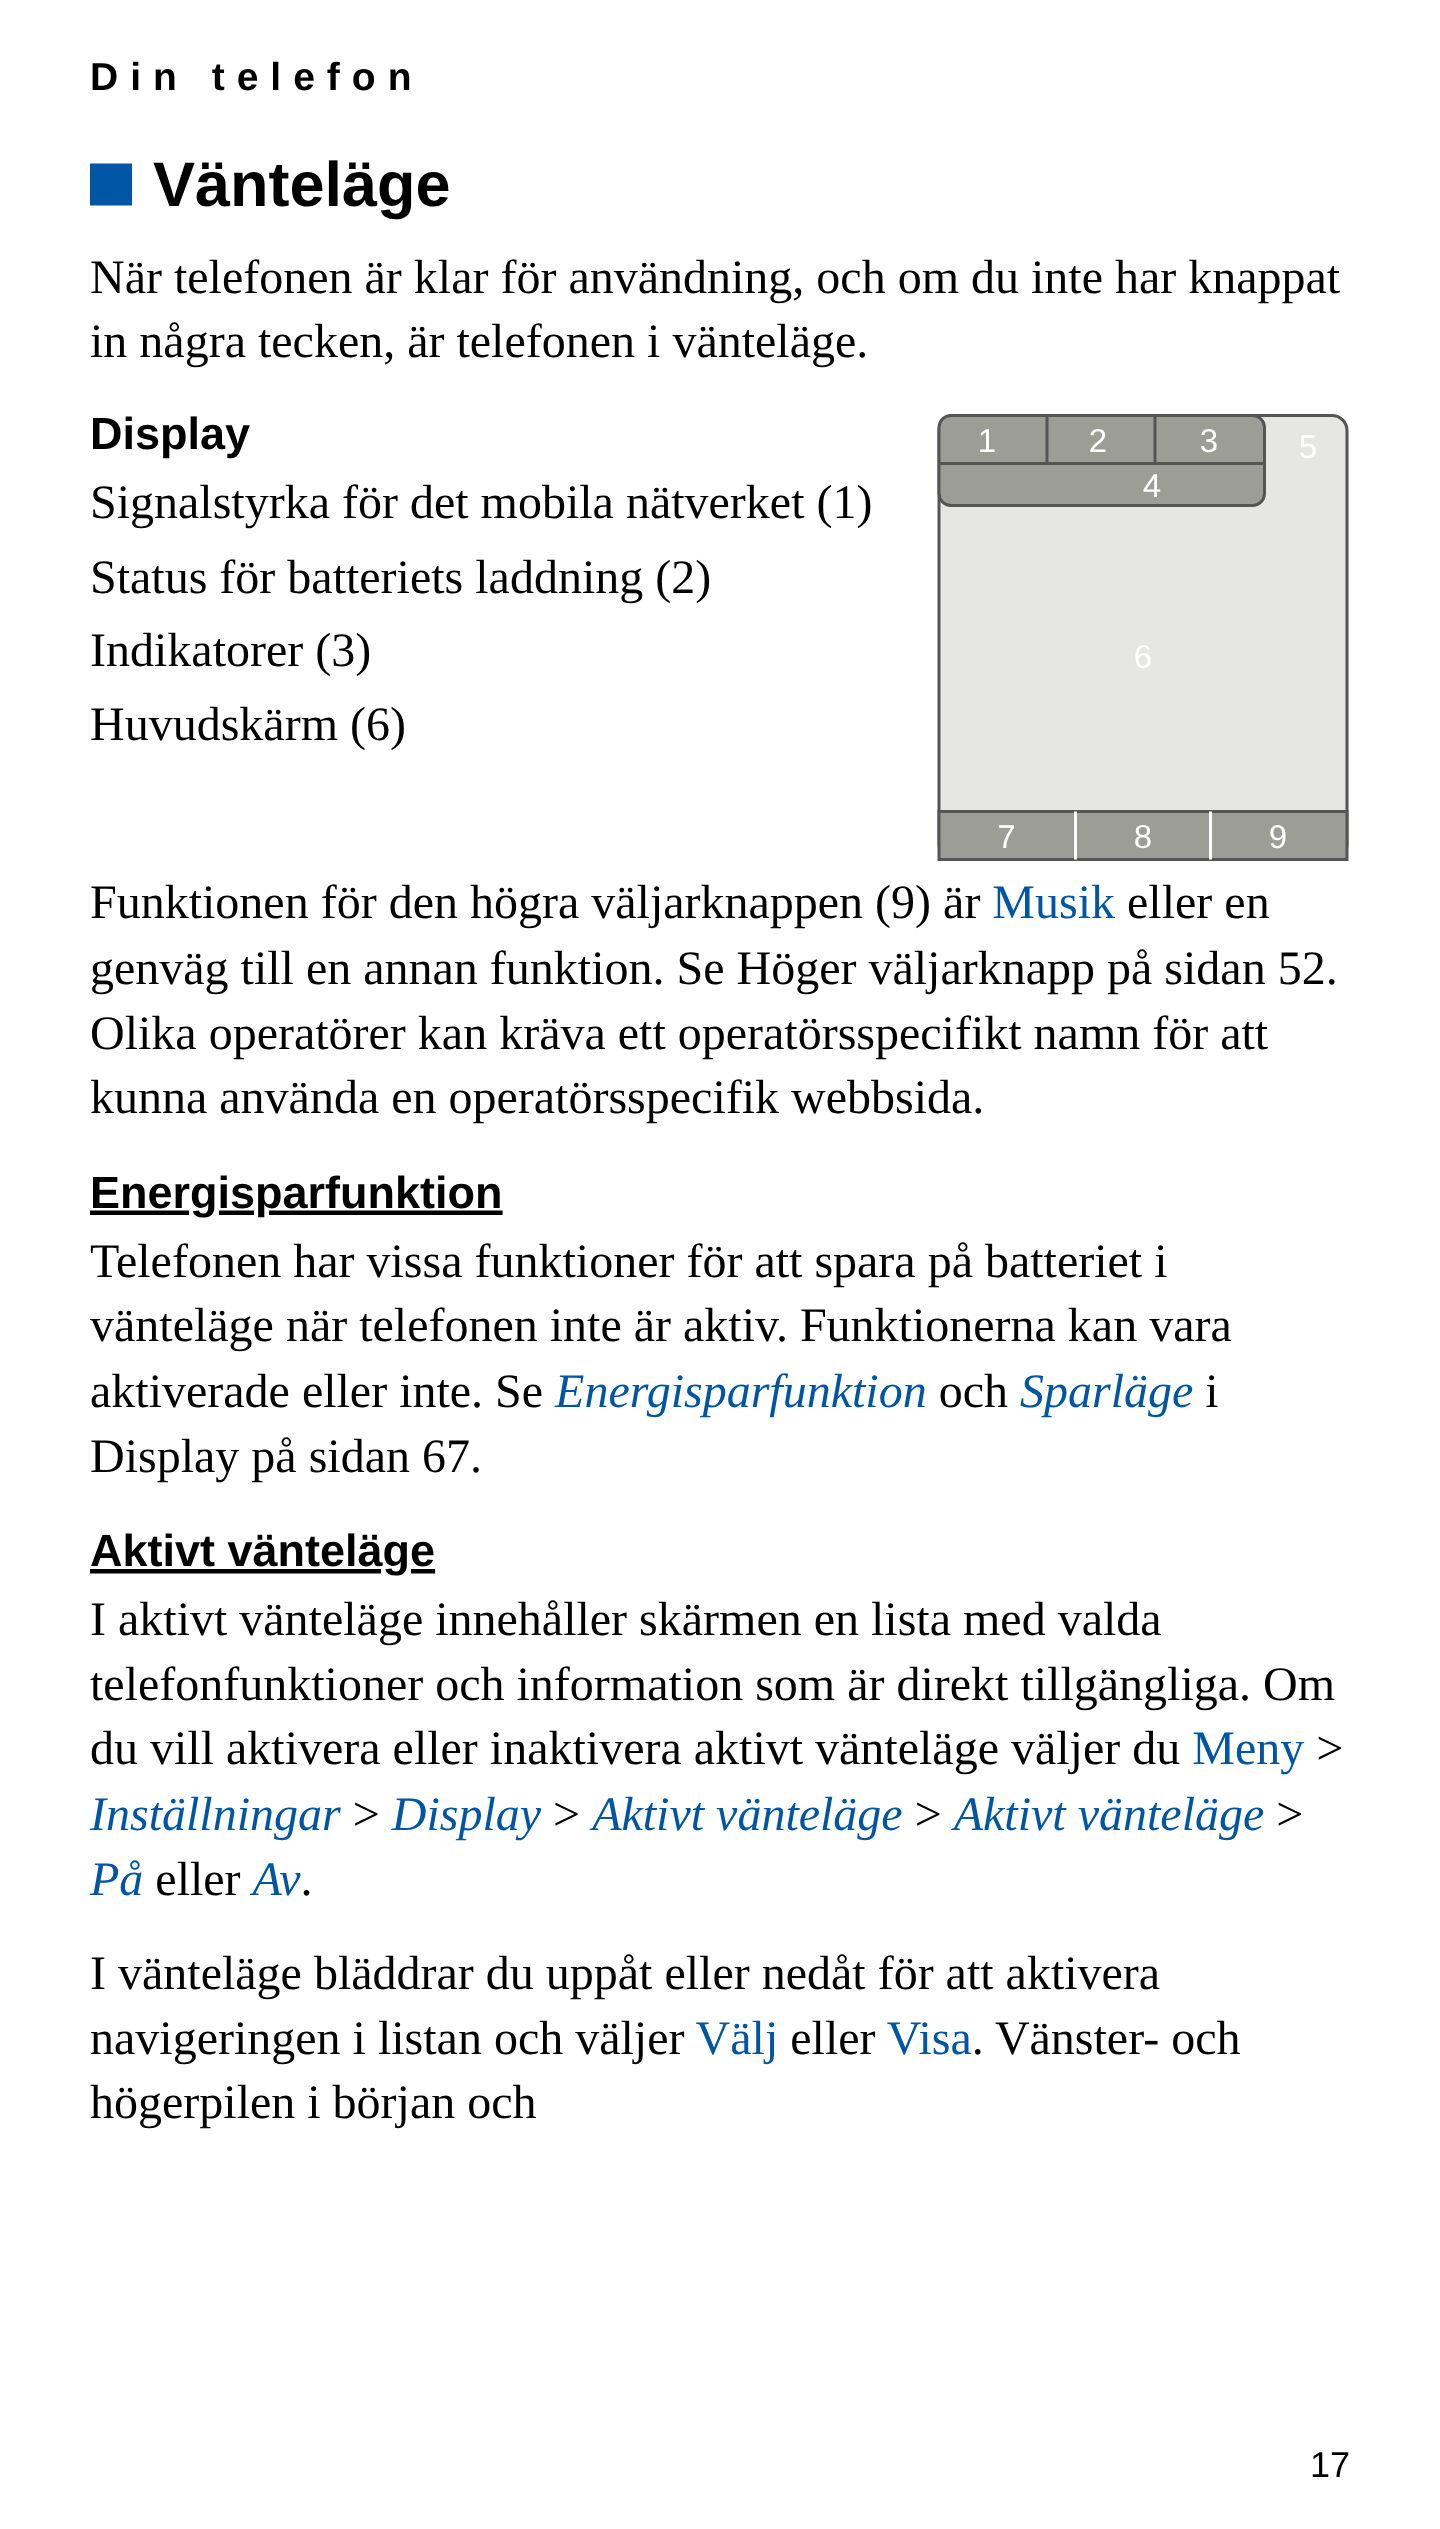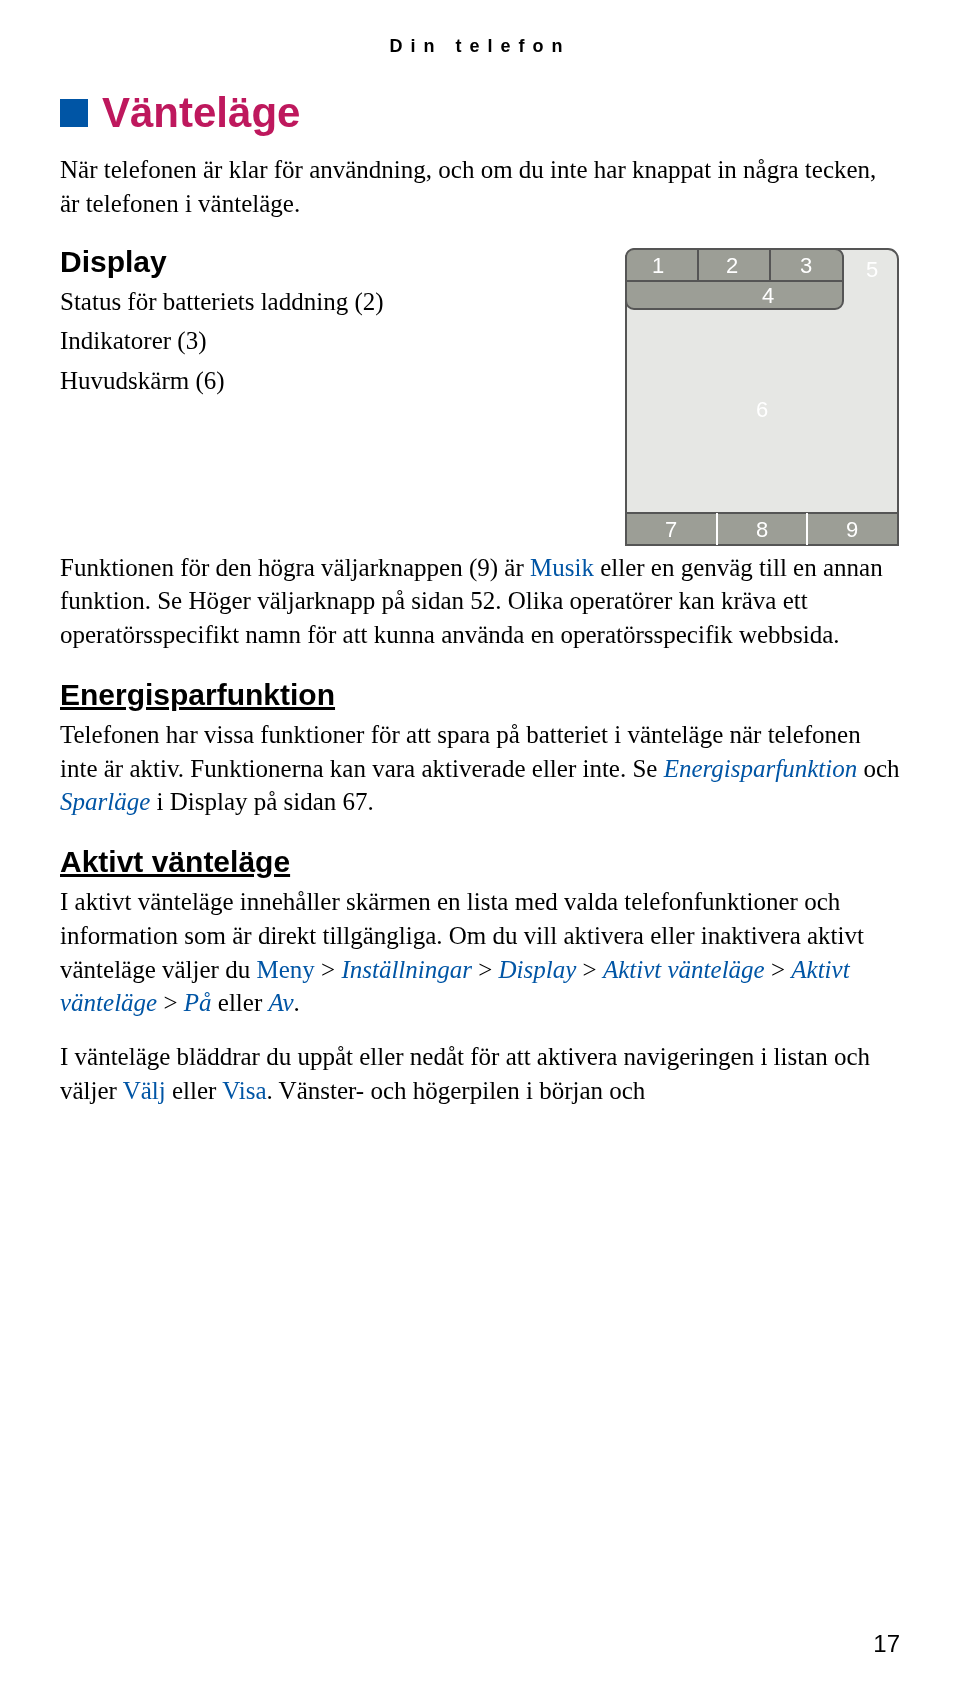--- a/index.html
+++ b/index.html
@@ -1,21 +1,21 @@
 <!DOCTYPE html>
 <html><head>
 <meta charset="utf-8">
 <style>
   html,body{margin:0;padding:0;background:#fff;color:#000;font-family:Georgia,"Times New Roman",serif;}
   .page{width:960px;height:1686px;box-sizing:border-box;padding:36px 60px 40px 60px;position:relative;}
-  .running-head{text-align:center;font-family:"Helvetica Neue",Arial,sans-serif;font-weight:700;letter-spacing:8px;font-size:18px;margin-bottom:34px;}
+  .running-head{text-align:left;font-family:"Helvetica Neue",Arial,sans-serif;font-weight:700;letter-spacing:8px;font-size:26px;margin-bottom:34px;}
   .h1-row{display:flex;align-items:center;gap:14px;margin:10px 0 18px 0;}
   .sq{width:28px;height:28px;background:#0055a5;flex:0 0 auto;}
-  .h1{font-family:"Helvetica Neue",Arial,sans-serif;font-weight:700;color:#be185d;font-size:42px;line-height:1.05;}
-  p,.para{font-size:25px;line-height:1.35;margin:0 0 20px 0;}
+  .h1{font-family:"Helvetica Neue",Arial,sans-serif;font-weight:700;color:#000000;font-size:42px;line-height:1.05;}
+  p,.para{font-size:32px;line-height:1.35;margin:0 0 20px 0;}
   .block{margin:0 0 6px 0;}
   .subhead{font-family:"Helvetica Neue",Arial,sans-serif;font-weight:700;font-size:30px;text-decoration:underline;margin:26px 0 6px 0;}
   .hiword{color:#0055a5;}
   .ital{font-style:italic;color:#0055a5;}
   .twocol{display:flex;gap:24px;align-items:flex-start;}
   .twocol .textcol{flex:1;}
   .diagwrap{width:276px;flex:0 0 auto;padding-top:6px;}
   svg text{font-family:"Helvetica Neue",Arial,sans-serif;font-size:22px;fill:#fff;}
   .pagenum{position:absolute;right:60px;bottom:28px;font-family:"Helvetica Neue",Arial,sans-serif;font-size:24px;text-align:right;}
 </style>
@@ -28,20 +28,21 @@
   <div class="h1-row">
     <div class="sq"></div>
     <div class="h1">Vänteläge</div>
   </div>
 
   <p class="para">När telefonen är klar för användning, och om du inte har knappat in några tecken, är telefonen i vänteläge.</p>
 
   <div class="twocol">
     <div class="textcol">
       <div class="subhead" style="margin-top:4px;text-decoration:none;">Display</div>
+      <div class="para block">Signalstyrka för det mobila nätverket (1)</div>
       <div class="para block">Status för batteriets laddning (2)</div>
       <div class="para block">Indikatorer (3)</div>
       <div class="para block">Huvudskärm (6)</div>
     </div>
     <div class="diagwrap">
       <svg viewBox="0 0 276 300" width="276" height="300">
         <rect x="2" y="2" width="272" height="296" rx="10" fill="#e6e7e4" stroke="#555" stroke-width="2"></rect>
         <rect x="2" y="2" width="217" height="60" rx="8" fill="#9c9e96" stroke="#555" stroke-width="2"></rect>
         <line x1="74" y1="2" x2="74" y2="34" stroke="#555" stroke-width="2"></line>
         <line x1="146" y1="2" x2="146" y2="34" stroke="#555" stroke-width="2"></line>

